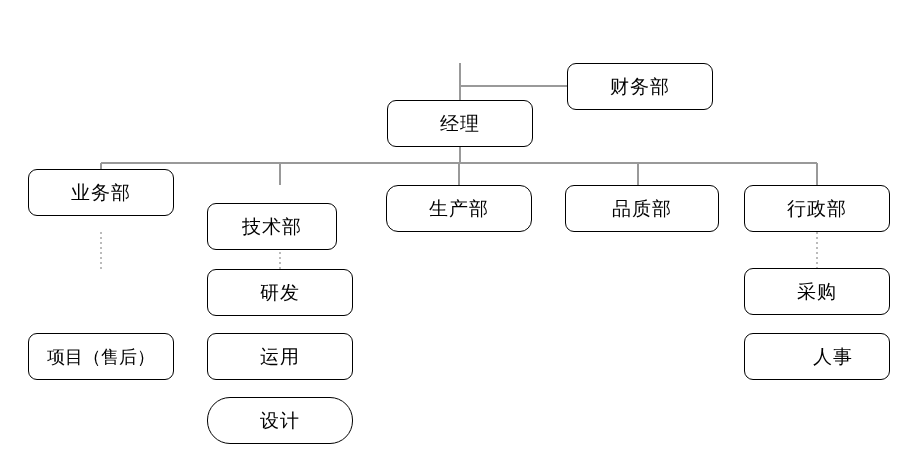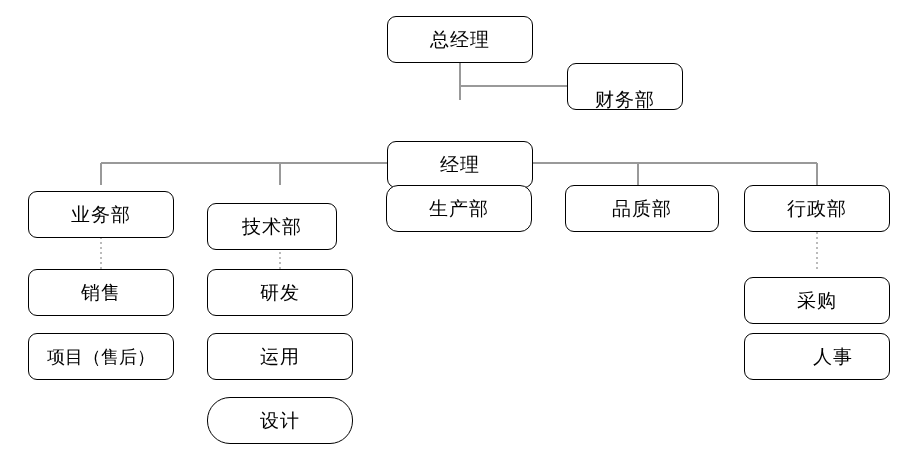--- a/index.html
+++ b/index.html
@@ -69,73 +69,67 @@
       <line x1="817" y1="163" x2="817" y2="185"></line>
     </g>
     <g stroke="#bbbbbb" stroke-width="1.1" fill="none" stroke-dasharray="2,3" shape-rendering="crispEdges">
 
       <line x1="101" y1="232" x2="101" y2="269"></line>
       <line x1="280" y1="232" x2="280" y2="269"></line>
       <line x1="817" y1="232" x2="817" y2="269"></line>
     </g>
   </svg>
 
-  <div class="node" style="left:387px; top:16px; width:146px; height:47px;">
-    <span class="node-label">总经理</span>
-  </div>
 
-  <div class="node" style="left:567px; top:63px; width:116px; height:47px;align-items:flex-end;">
+  <div class="node" style="left:567px; top:63px; width:146px; height:47px;">
     <span class="node-label">财务部</span>
   </div>
 
-  <div class="node" style="left:387px; top:100px; width:146px; height:47px;margin-top:41px;">
+  <div class="node" style="left:387px; top:100px; width:146px; height:47px;">
     <span class="node-label">经理</span>
   </div>
 
-  <div class="node" style="left:28px; top:191px; width:146px; height:47px;">
+  <div class="node" style="left:28px; top:169px; width:146px; height:47px;">
     <span class="node-label">业务部</span>
   </div>
 
   <div class="node" style="left:207px; top:203px; width:130px; height:47px;">
     <span class="node-label">技术部</span>
   </div>
 
   <div class="node" style="left:386px; top:185px; width:146px; height:47px;border-radius:12px;">
     <span class="node-label">生产部</span>
   </div>
 
   <div class="node" style="left:565px; top:185px; width:154px; height:47px;">
     <span class="node-label">品质部</span>
   </div>
 
   <div class="node" style="left:744px; top:185px; width:146px; height:47px;">
     <span class="node-label">行政部</span>
   </div>
 
-  <div class="node" style="left:28px; top:269px; width:146px; height:47px;">
-    <span class="node-label">销售</span>
-  </div>
 
   <div class="node" style="left:28px; top:333px; width:146px; height:47px;">
     <span class="node-label compact">项目（售后）</span>
   </div>
 
   <div class="node" style="left:207px; top:333px; width:146px; height:47px;">
     <span class="node-label">运用</span>
   </div>
 
   <div class="node" style="left:207px; top:269px; width:146px; height:47px;">
     <span class="node-label">研发</span>
   </div>
 
   <div class="node" style="left:207px; top:397px; width:146px; height:47px;border-radius:23px;">
     <span class="node-label">设计</span>
   </div>
 
-  <div class="node" style="left:744px; top:277px; width:146px; height:47px;">
+  <div class="node" style="left:744px; top:268px; width:146px; height:47px;">
     <span class="node-label">采购</span>
   </div>
 
   <div class="node" style="left:744px; top:333px; width:146px; height:47px;padding-left:32px;">
     <span class="node-label">人事</span>
   </div>
 
 </div>
 
 </body></html>

